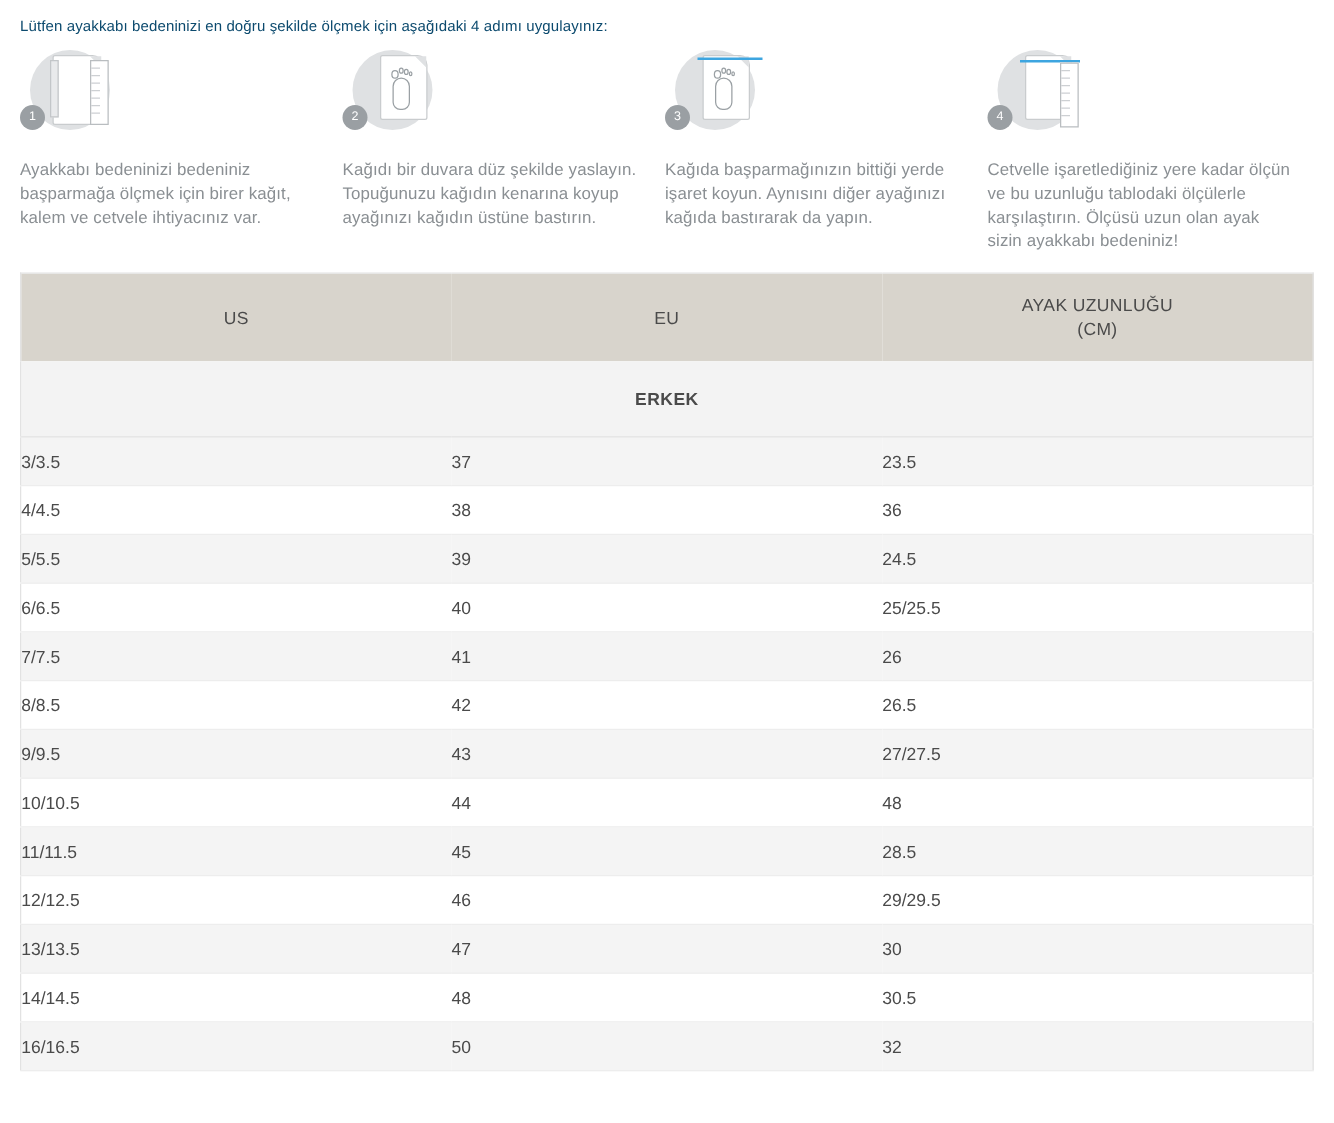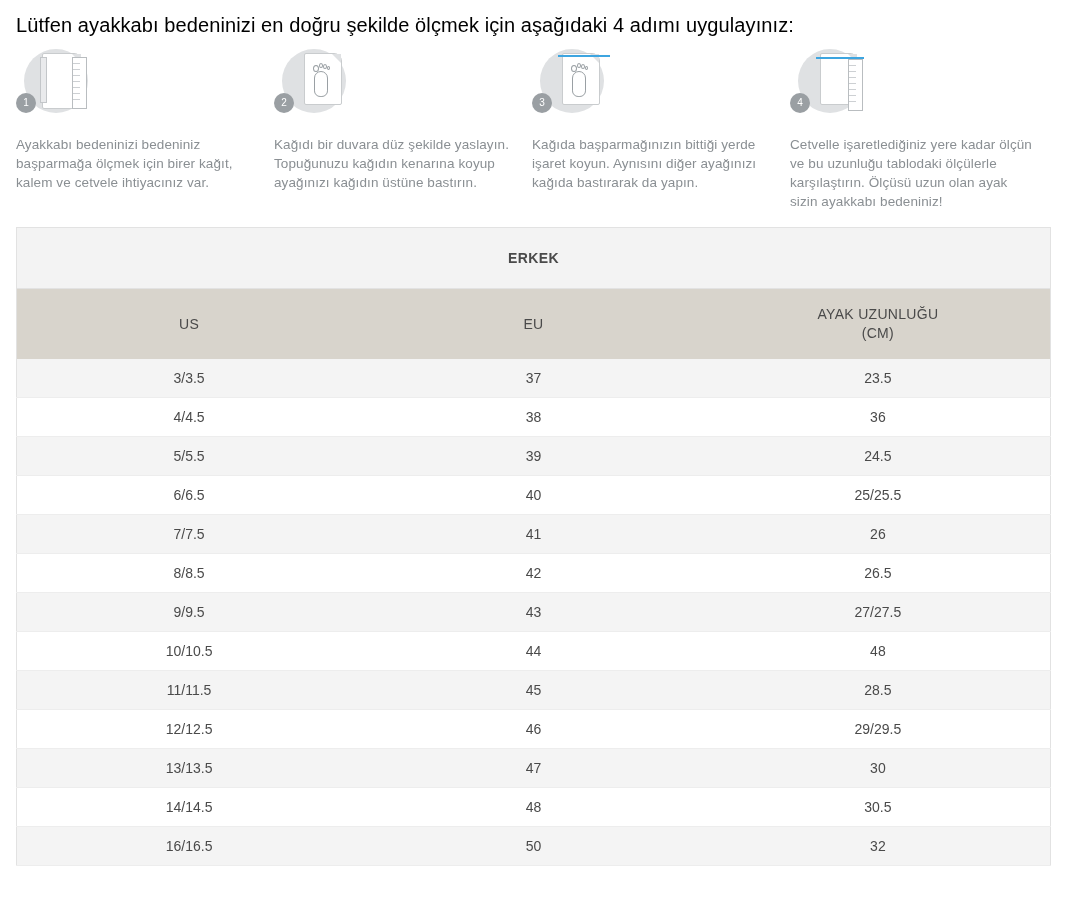--- a/index.html
+++ b/index.html
@@ -13,22 +13,22 @@
     color: #3f3f3f;
   }
   .page {
     width: 1067px;
     height: 898px;
     position: relative;
     overflow: hidden;
     padding: 0;
   }
   .intro {
-    font-size: 20px;
-    color: #000000;
+    font-size: 12px;
+    color: #0c4a6e;
     padding: 14px 0 0 16px;
     font-weight: 400;
     letter-spacing: .1px;
   }
   .steps {
     display: flex;
     padding: 12px 16px 0 16px;
     gap: 0;
   }
   .step {
@@ -171,21 +171,20 @@
   table.size-table th.col {
     background: #d8d4cc;
     color: #4a4a4a;
     font-size: 14px;
     font-weight: 400;
     padding: 16px 0;
     letter-spacing: .3px;
     line-height: 19px;
   }
   table.size-table td {
-    text-align: center;
     font-size: 14px;
     color: #4a4a4a;
     padding: 11px 0;
     border-bottom: 1px solid #ededed;
   }
   table.size-table tbody tr:nth-child(odd) td {
     background: #f4f4f4;
   }
   table.size-table tbody tr:nth-child(even) td {
     background: #ffffff;
@@ -281,30 +280,30 @@
         <span class="badge">4</span>
       </div>
       <div class="step-text">Cetvelle işaretlediğiniz yere kadar ölçün ve bu uzunluğu tablodaki ölçülerle karşılaştırın. Ölçüsü uzun olan ayak sizin ayakkabı bedeniniz!</div>
     </div>
 
   </div>
 
   <table class="size-table">
     <thead>
       <tr>
-        <th class="title" colspan="3">ERKEK</th>
-      </tr>
-      <tr>
         <th class="col">US</th>
         <th class="col">EU</th>
         <th class="col">
           <span>AYAK UZUNLUĞU</span><br>
           <span>(CM)</span>
         </th>
       </tr>
+      <tr>
+        <th class="title" colspan="3">ERKEK</th>
+      </tr>
     </thead>
     <tbody>
       <tr>
           <td>3/3.5</td>
           <td>37</td>
           <td>23.5</td>
         </tr>
       <tr>
           <td>4/4.5</td>
           <td>38</td>

